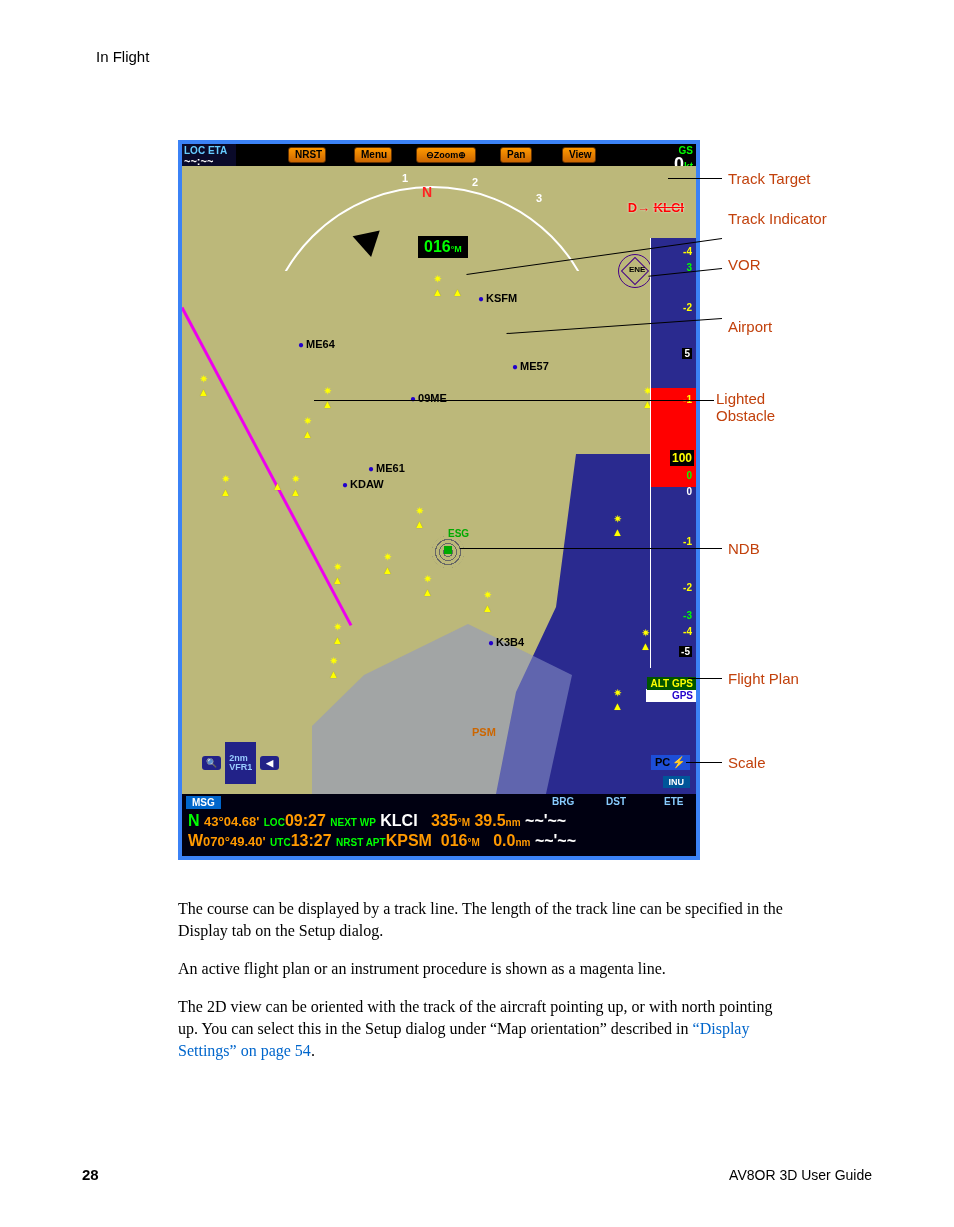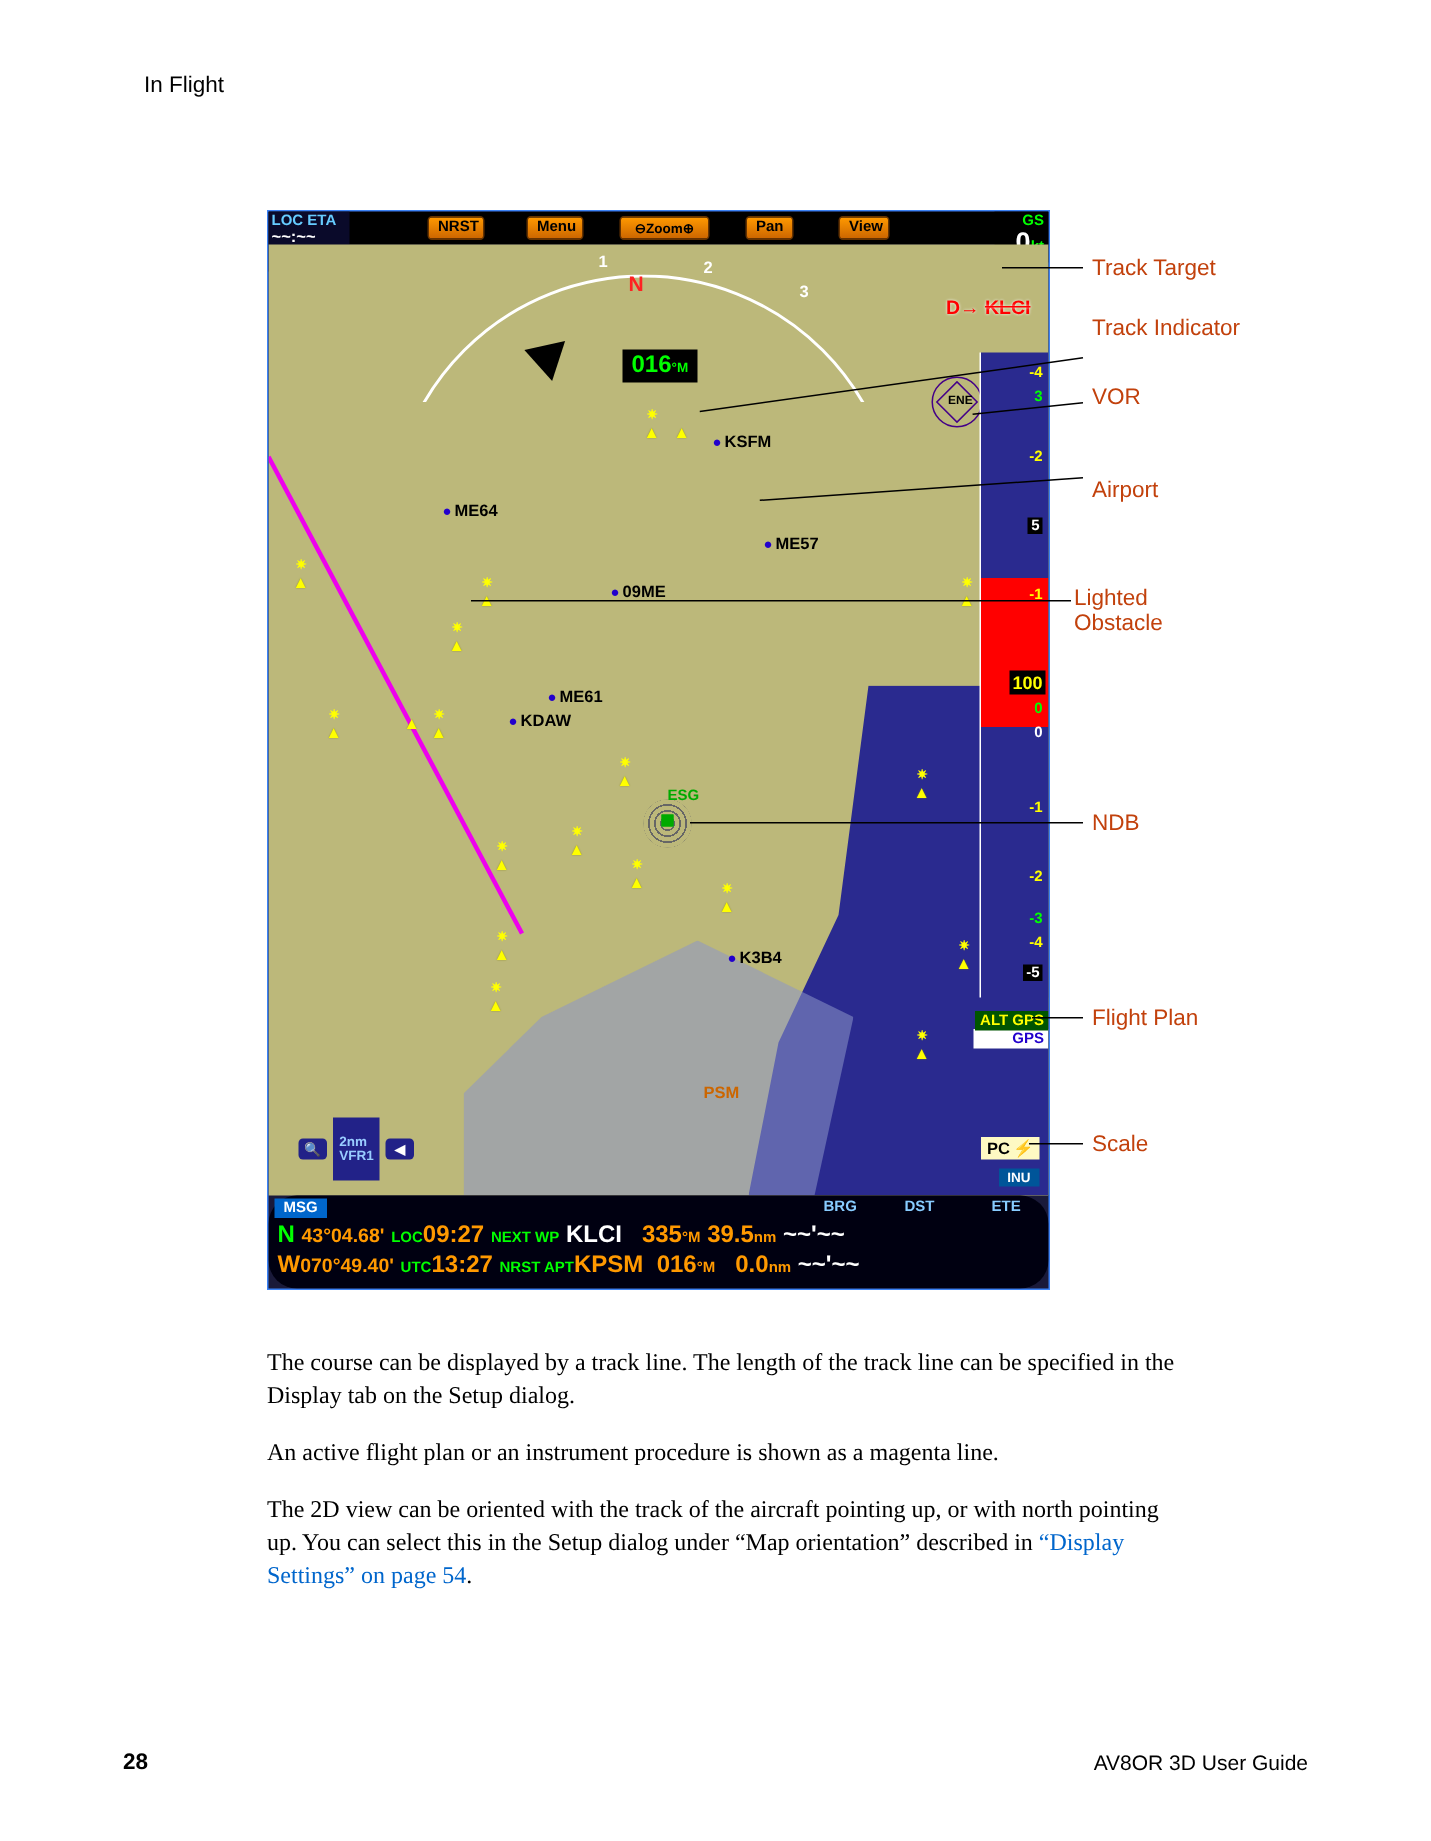--- a/index.html
+++ b/index.html
@@ -24,21 +24,21 @@
     left: 178px;
     width: 690px;
     height: 732px;
   }
   .screenshot {
     position: absolute;
     left: 0; top: 0;
     width: 522px;
     height: 720px;
     background: #1a1a3a;
-    border: 1px solid #3b82f6;
+    border: 4px solid #3b82f6;
     overflow: hidden;
   }
   
   .shot-top {
     position: absolute; top: 0; left: 0; right: 0; height: 22px;
     background: #000;
   }
   .loc-eta {
     position: absolute; left: 0; top: 0; width: 54px; height: 40px;
     background: #0a0a2a; color: #9df;
@@ -155,41 +155,41 @@
   .vsi .t { position: absolute; right: 4px; }
   .vsi .z { position: absolute; right: 2px; top: 212px; background:#000; color:#ff0; padding:1px 2px; font-size: 12px; }
   .alt-gps {
     position: absolute; right: 0; top: 512px; width: 50px;
     font: bold 10px Arial; text-align: right;
   }
   .alt-gps .a { background: #050; color: #ff0; padding: 1px 3px; }
   .alt-gps .g { background: #fff; color: #20c; padding: 1px 3px; display: block; }
   .pc-box {
     position: absolute; right: 6px; bottom: 86px;
-    background: #fef9c3; color: #000; font: bold 11px Arial;
+    background: #1d4ed8; color: #000; font: bold 11px Arial;
     padding: 1px 4px;
   }
   .pc-box::after { content: "⚡"; color: #fc0; margin-left: 2px; }
   .inu-box {
     position: absolute; right: 6px; bottom: 68px;
     background: #059; color: #fff; font: bold 9px Arial; padding: 1px 6px;
   }
   .scale-bar {
     position: absolute; left: 20px; bottom: 72px;
     display: flex; align-items: center; gap: 4px;
     font: bold 9px Arial; color: #9cf;
   }
   .scale-bar .mag { background: #228; color: #fff; padding: 2px 4px; border-radius: 3px; }
   .scale-bar .sc { background: #228; color: #9cf; padding: 12px 4px; line-height: 9px; }
   .scale-bar .arr { background: #228; color: #fff; padding: 2px 6px; border-radius: 3px; }
 
   
   .data-bar {
     position: absolute; left: 0; right: 0; bottom: 0; height: 62px;
-    background: #001; font-family: Arial; border-radius: 19px;
+    background: #001; font-family: Arial;
   }
   .msg { position: absolute; left: 4px; top: 2px; background: #06c; color: #fff; font: bold 10px Arial; padding: 1px 6px; }
   .brg-h { position: absolute; top: 2px; color: #8cf; font: bold 10px Arial; }
   .row1 { position: absolute; top: 18px; left: 6px; right: 4px; font: bold 16px Arial; white-space: nowrap; }
   .row2 { position: absolute; top: 38px; left: 6px; right: 4px; font: bold 16px Arial; white-space: nowrap; }
   .c-green { color: #0f0; }
   .c-orange { color: #f90; }
   .c-white { color: #fff; }
   .c-grey { color: #fff; }
   .sm { font-size: 10px; }

